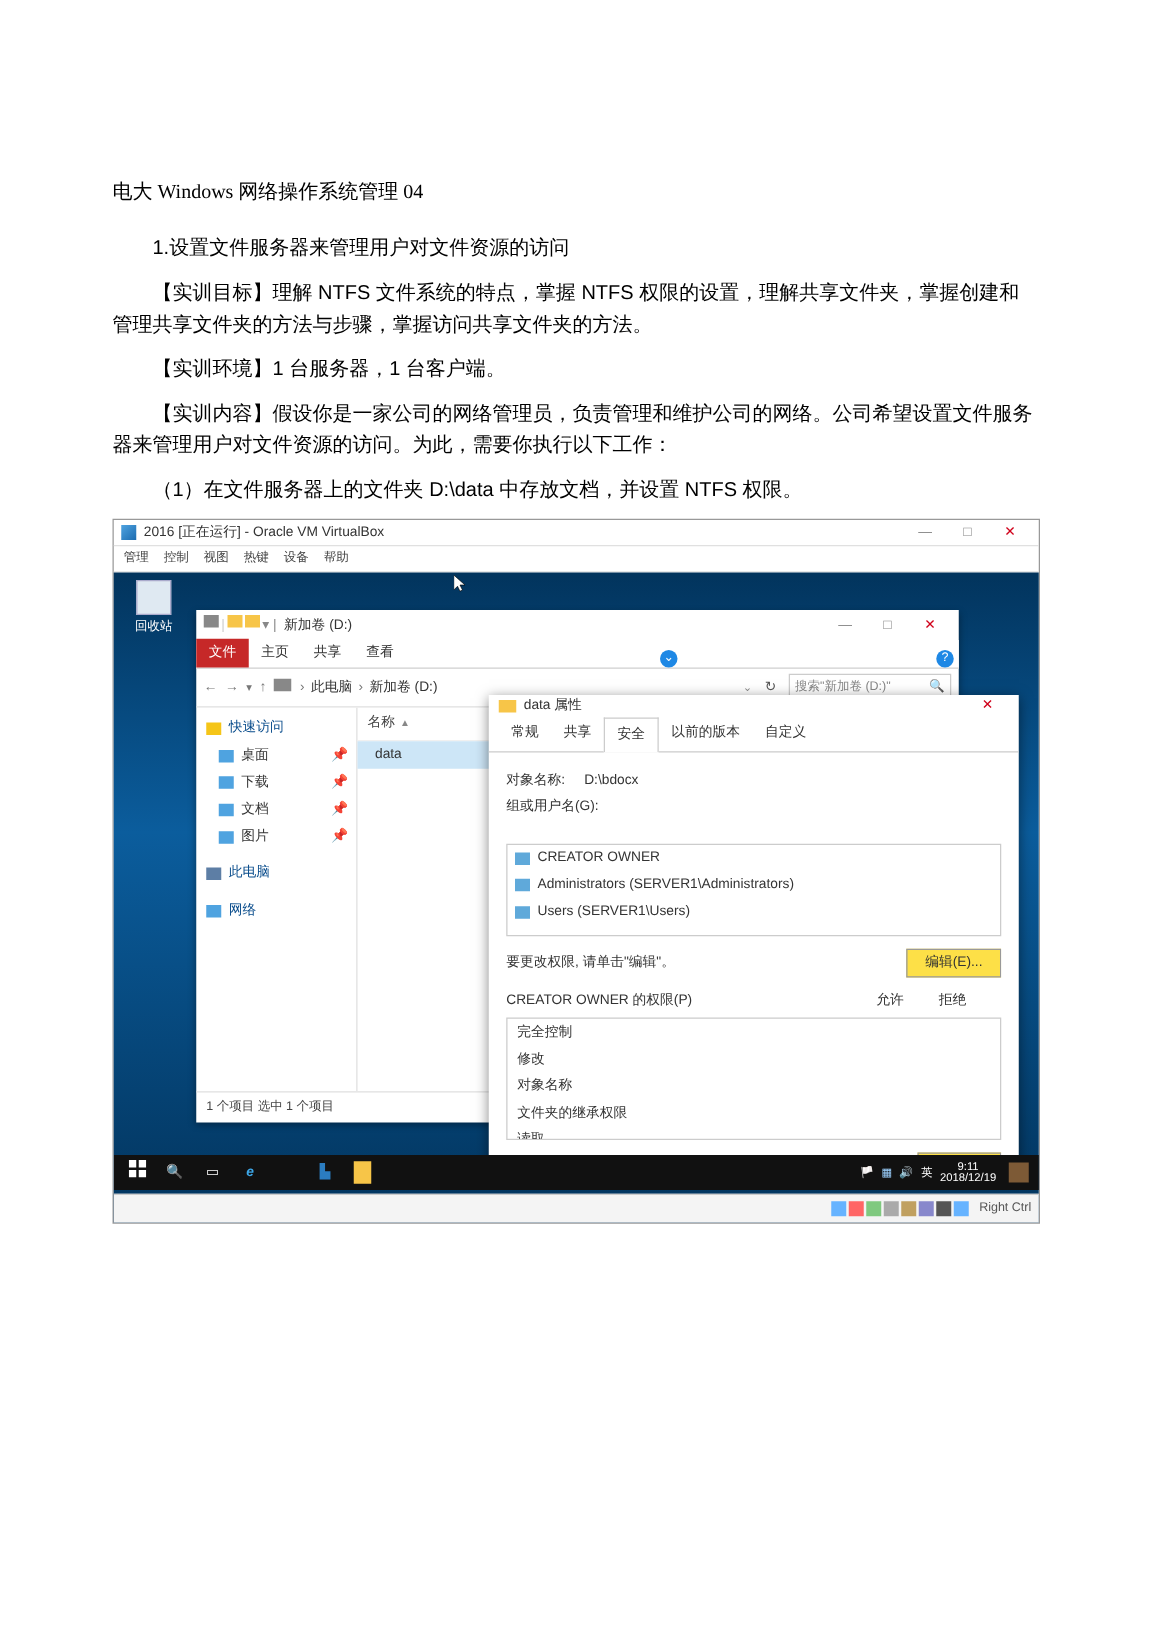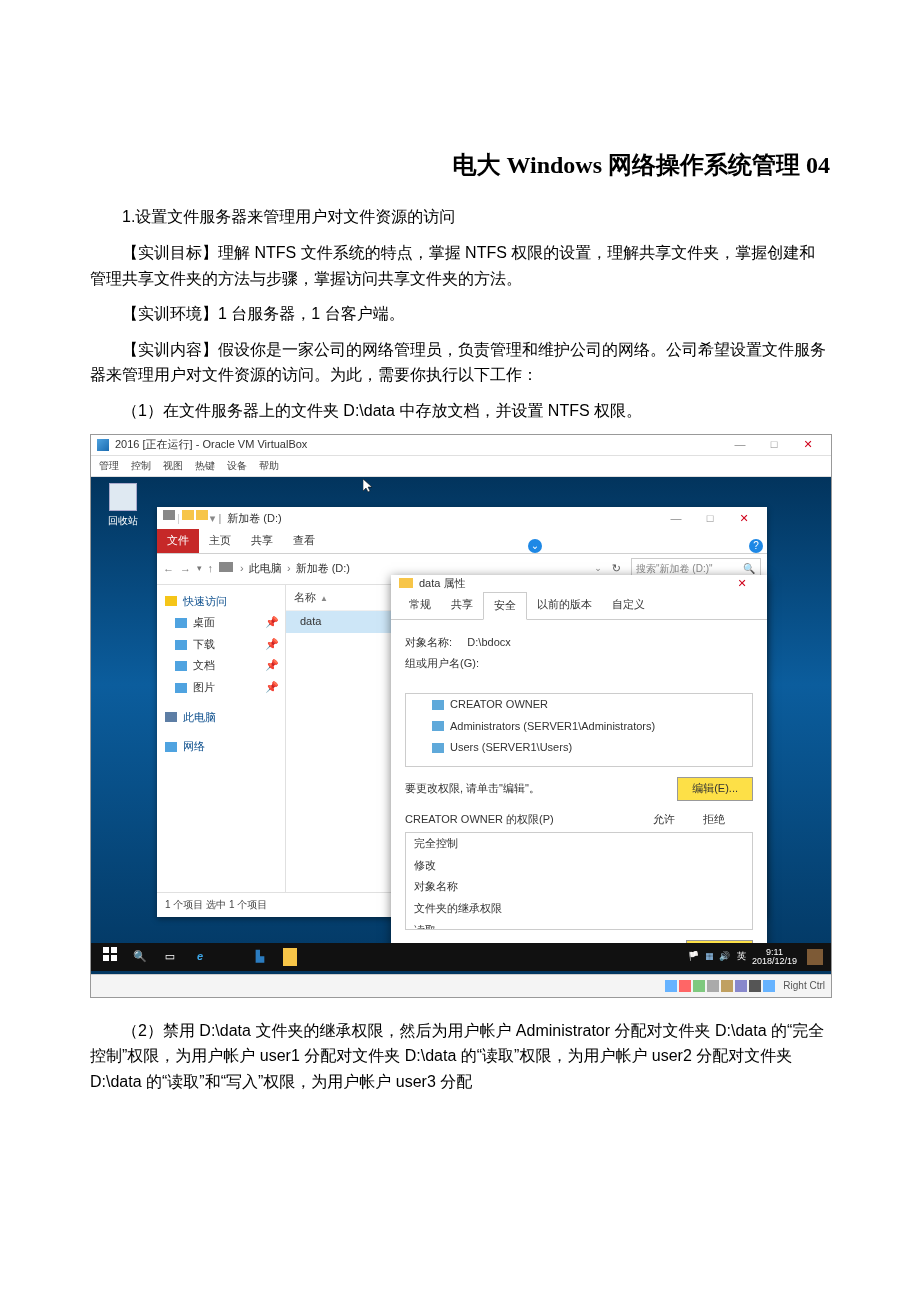--- a/index.html
+++ b/index.html
@@ -11,23 +11,23 @@
   .page {
     width: 920px;
     min-height: 1302px;
     margin: 0 auto;
     padding: 130px 90px 60px 90px;
     box-sizing: border-box;
     font-size: 16px;
     line-height: 1.6;
   }
   h1 {
-    text-align: right;
-    font-size: 24px;
-    font-weight: bold;
+    text-align: left;
+    font-size: 16px;
+    font-weight: normal;
     font-family: "SimSun", serif;
     margin-bottom: 20px;
   }
   p.para {
     text-indent: 2em;
     margin: 10px 0;
     font-family: Liberation Sans, sans-serif;
   }
 
   
@@ -154,34 +154,34 @@
   .col4{width:50px}
   .sort-caret{font-size:8px;color:#888;margin-left:4px;}
   .file-row{display:flex;padding:2px 8px;align-items:center;}
   .file-row.selected{background:#cde6f7;}
   .folder-ico{width:14px;height:10px;background:#f7c548;margin-right:6px;}
   .status-line{padding:4px 8px;color:#444;font-size:10px;border-top:1px solid #e0e0e0;}
 
   
   .props {
     position:absolute; left:300px; top:98px;
-    width:376px; height:380px;
+    width:424px; height:380px;
     background:#fff;
     box-shadow:0 2px 10px rgba(0,0,0,.5);
     display:flex; flex-direction:column;
     font-size:11px;
   }
   .props-title{display:flex;align-items:center;height:24px;padding:0 8px;}
   .props-title .spacer{flex:1}
   .props-tabs{display:flex;border-bottom:1px solid #ccc;padding:0 8px;}
   .ptab{padding:4px 10px;color:#333;}
   .ptab.active{border:1px solid #ccc;border-bottom:1px solid #fff;margin-bottom:-1px;background:#fff;}
   .props-body{flex:1;padding:10px 14px;}
   .prop-row{margin:4px 0;}
-  .userbox{border:1px solid #ccc;margin:20px 0 10px;min-height:72px;padding-left:20px;}
+  .userbox{border:1px solid #ccc;margin:20px 0 10px;min-height:72px;}
   .user-item{display:flex;align-items:center;gap:6px;padding:2px 6px;}
   .user-ico{width:12px;height:10px;background:#5fa9da;}
   .edit-row{display:flex;align-items:center;justify-content:space-between;margin-bottom:10px;}
   .btn{border:1px solid #999;padding:2px 14px;background:#fde047;font-size:11px;}
   .perm-head{display:flex;}
   .perm-head .p1{flex:1}
   .perm-head .p2{width:50px;}
   .permbox{border:1px solid #ccc;margin:4px 0 10px;height:96px;overflow-y:scroll;}
   .perm-item{padding:2px 8px;}
   .adv-row{display:flex;align-items:center;justify-content:space-between;}
@@ -471,14 +471,13 @@
         <span class="ind d"></span>
         <span class="ind e"></span>
         <span class="ind f"></span>
         <span class="ind g"></span>
         <span class="ind a"></span>
         <span class="rctrl">Right Ctrl</span>
       </div>
     </div>
   </div>
 
-  <p class="para">（2）禁用 D:\data 文件夹的继承权限，然后为用户帐户 Administrator 分配对文件夹 D:\data 的“完全控制”权限，为用户帐户 user1 分配对文件夹 D:\data 的“读取”权限，为用户帐户 user2 分配对文件夹 D:\data 的“读取”和“写入”权限，为用户帐户 user3 分配</p>
 </div>
 
 </body></html>

